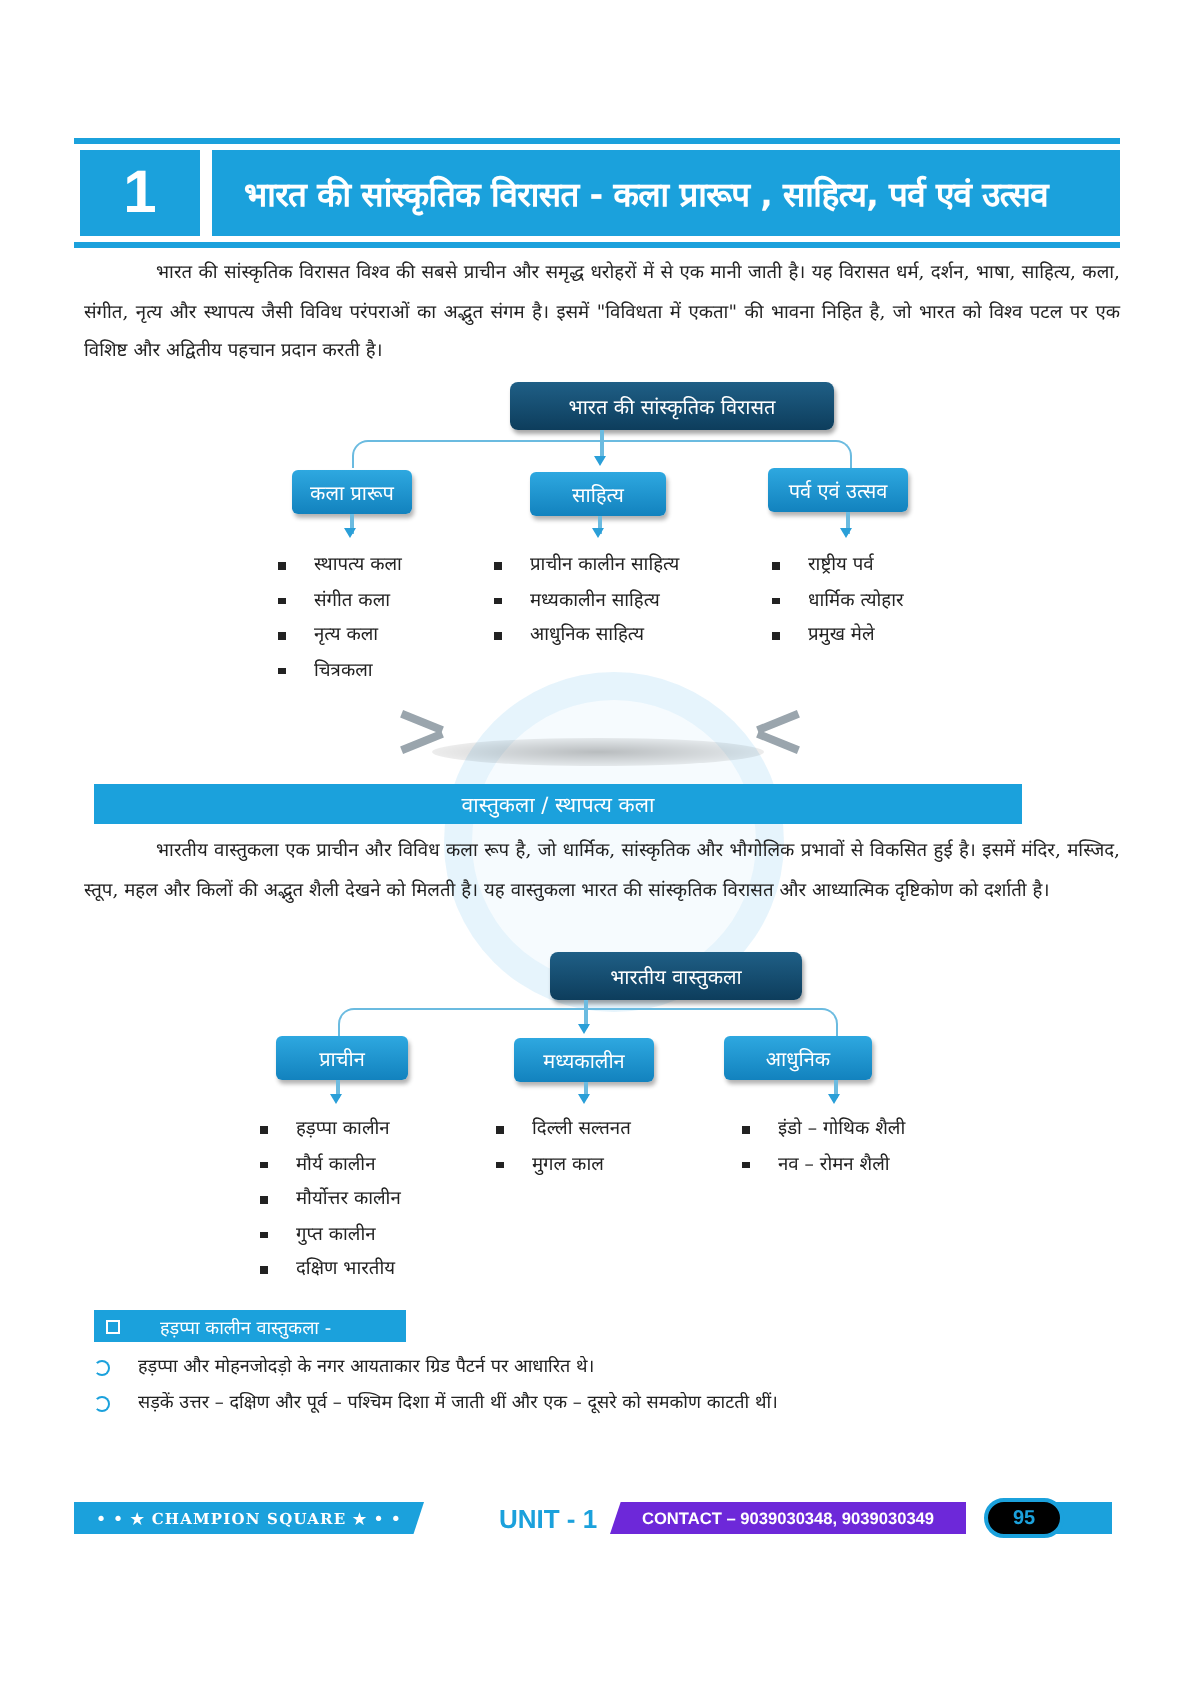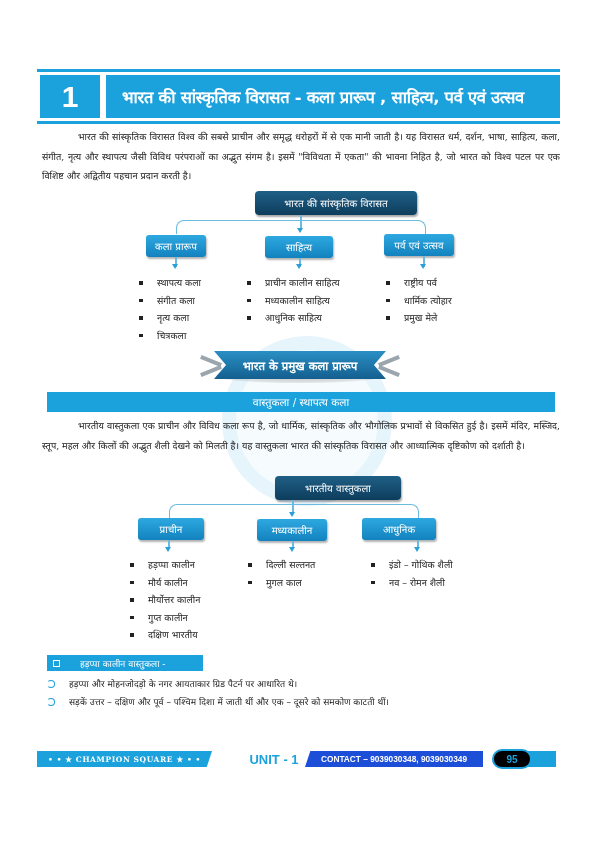--- a/index.html
+++ b/index.html
@@ -41,21 +41,21 @@
                    background: radial-gradient(rgba(0,0,0,0.25), rgba(0,0,0,0)); }
   .ribbon { position: absolute; left: 14px; top: 2px; width: 172px; height: 28px;
             background: linear-gradient(#2a8fc4, #135f8f); color: #fff; font-size: 11.5px; font-weight: bold;
             display: flex; align-items: center; justify-content: center;
             clip-path: polygon(0 0, 100% 0, 93% 50%, 100% 100%, 0 100%, 7% 50%); }
   .ribbon-wing-l { position: absolute; left: 0; top: 10px; width: 22px; height: 4px; background: #9aa5ad; transform: rotate(22deg); }
   .ribbon-wing-l2 { position: absolute; left: 0; top: 20px; width: 22px; height: 4px; background: #9aa5ad; transform: rotate(-22deg); }
   .ribbon-wing-r { position: absolute; right: 0; top: 10px; width: 22px; height: 4px; background: #9aa5ad; transform: rotate(-22deg); }
   .ribbon-wing-r2 { position: absolute; right: 0; top: 20px; width: 22px; height: 4px; background: #9aa5ad; transform: rotate(22deg); }
 
-  .section-bar { position: absolute; left: 47px; top: 392px; width: 508px; height: 20px; background: #1ba1dc;
+  .section-bar { position: absolute; left: 47px; top: 392px; width: 464px; height: 20px; background: #1ba1dc;
                  color: #fff; font-size: 10.5px; display: flex; align-items: center; justify-content: center; }
 
   .watermark { position: absolute; left: 222px; top: 336px; width: 170px; height: 170px; border-radius: 50%;
                border: 14px solid rgba(27,161,220,0.07); background: rgba(27,161,220,0.04); }
 
   
   .sub-head { position: absolute; left: 47px; top: 655px; width: 156px; height: 16px; background: #1ba1dc;
               color: #fff; font-size: 9px; display: flex; align-items: center; padding-left: 6px; gap: 20px; }
   .sub-head .chk { width: 7px; height: 7px; border: 1px solid #fff; display: inline-block; }
   .arrow-list { position: absolute; left: 47px; top: 675px; list-style: none; font-family: "DejaVu Serif", serif;
@@ -66,21 +66,21 @@
                             border-left-color: transparent; border-radius: 50%; }
 
   
   .ft-left { position: absolute; left: 37px; top: 751px; width: 175px; height: 16px; background: #1ba1dc; color: #fff;
              font-family: "DejaVu Serif", serif; font-weight: bold; font-size: 7.5px; letter-spacing: 0.6px;
              display: flex; align-items: center; justify-content: center;
              clip-path: polygon(0 0, 100% 0, 97% 100%, 0 100%); }
   .ft-unit { position: absolute; left: 244px; top: 749px; width: 60px; height: 20px; color: #1ba1dc;
              font-family: "Liberation Sans", sans-serif; font-weight: bold; font-size: 13px;
              display: flex; align-items: center; justify-content: center; }
-  .ft-contact { position: absolute; left: 305px; top: 751px; width: 178px; height: 16px; background: #1d4ed8; color: #fff;
+  .ft-contact { position: absolute; left: 305px; top: 751px; width: 178px; height: 16px; background: #6d28d9; color: #fff;
                 font-family: "Liberation Sans", sans-serif; font-weight: bold; font-size: 8.3px;
                 display: flex; align-items: center; justify-content: center;
                 clip-path: polygon(3% 0, 100% 0, 100% 100%, 0 100%); }
   .ft-page { position: absolute; left: 492px; top: 749px; width: 40px; height: 20px; border: 2px solid #1ba1dc;
              border-radius: 10px; background: #000000; color: #1ba1dc; font-family: "Liberation Sans", sans-serif; font-weight: bold;
              font-size: 10px; display: flex; align-items: center; justify-content: center; }
   .ft-page-cap { position: absolute; left: 526px; top: 751px; width: 30px; height: 16px; background: #1ba1dc; }
 </style>
 </head>
 <body>
@@ -128,21 +128,20 @@
     <li>प्रमुख मेले</li>
   </ul>
 </div>
 
 <div class="ribbon-wrap">
   <div class="ribbon-shadow"></div>
   <div class="ribbon-wing-l"></div>
   <div class="ribbon-wing-l2"></div>
   <div class="ribbon-wing-r"></div>
   <div class="ribbon-wing-r2"></div>
-  <div class="ribbon">भारत के प्रमुख कला प्रारूप</div>
 </div>
 
 <div class="section-bar">वास्तुकला / स्थापत्य कला</div>
 
 <p class="para" style="top:416px;"><span class="indent"></span><span>भारतीय वास्तुकला एक प्राचीन और विविध कला रूप है, जो धार्मिक, सांस्कृतिक और भौगोलिक प्रभावों से विकसित हुई है। इसमें मंदिर, मस्जिद, स्तूप, महल और किलों की अद्भुत शैली देखने को मिलती है। यह वास्तुकला भारत की सांस्कृतिक विरासत और आध्यात्मिक दृष्टिकोण को दर्शाती है।</span></p>
 
 <div>
   <div class="root-box" style="left:239px; top:476px; width:126px;">भारतीय वास्तुकला</div>
   <div class="vline" style="left:292px; top:500px; height:14px;"></div>
   <div class="conn" style="left:169px; top:504px; width:250px; height:14px;"></div>

